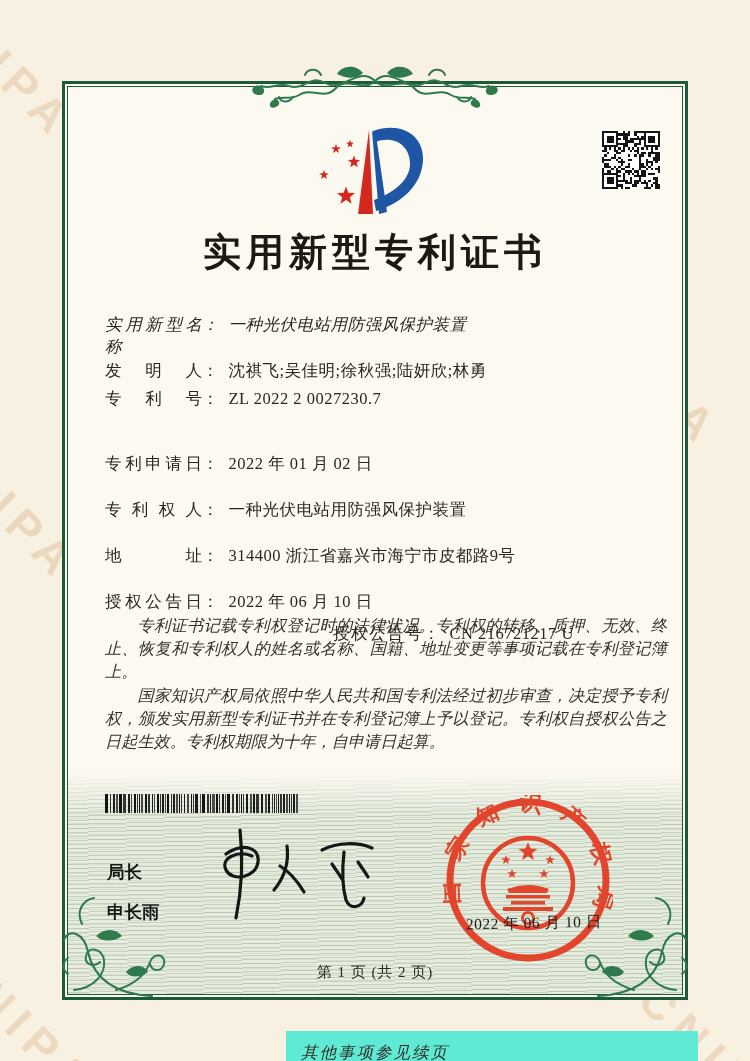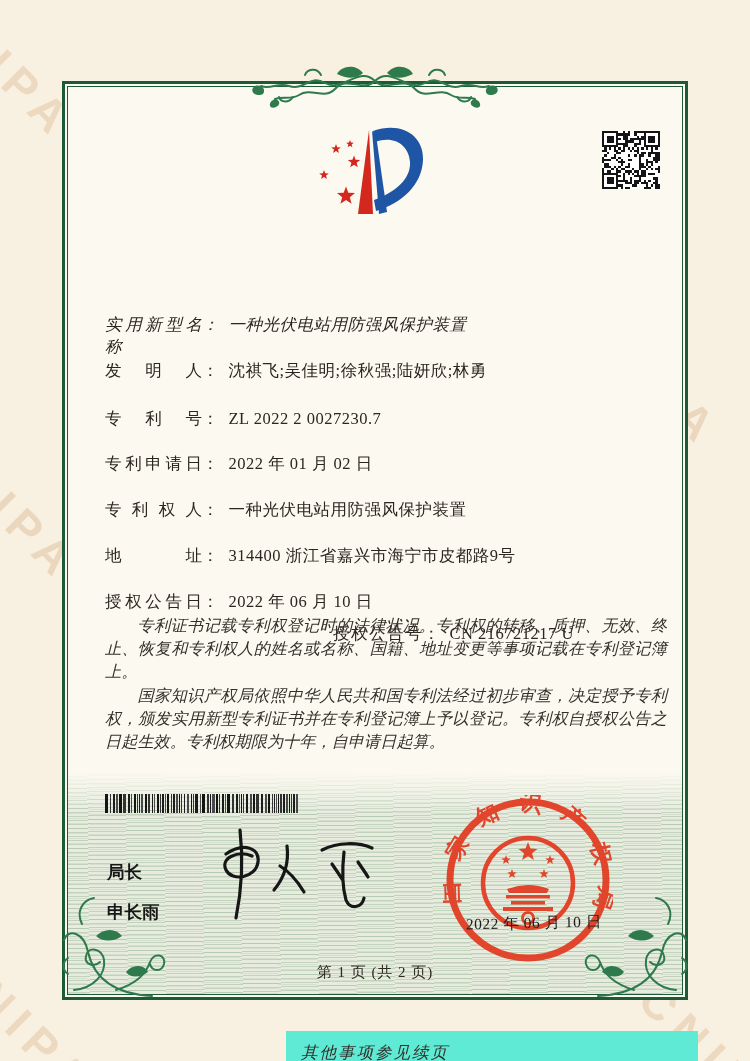--- a/index.html
+++ b/index.html
@@ -434,25 +434,26 @@
         <rect x="10" y="24" width="1" height="1"></rect>
         <rect x="11" y="24" width="1" height="1"></rect>
         <rect x="18" y="24" width="1" height="1"></rect>
         <rect x="19" y="24" width="1" height="1"></rect>
         <rect x="20" y="24" width="1" height="1"></rect>
         <rect x="23" y="24" width="1" height="1"></rect>
         <rect x="24" y="24" width="1" height="1"></rect>
       </g>
   </svg>
 
+  <div class="title">实用新型专利证书</div>
 
   <div id="fields">
       <div class="row" style="top: 314px; font-style: italic;"><span class="flabel">实用新型名称</span><span class="fcolon">：</span><span class="fvalue">一种光伏电站用防强风保护装置</span></div>
       <div class="row" style="top: 360.2px;"><span class="flabel">发明人</span><span class="fcolon">：</span><span class="fvalue">沈祺飞;吴佳明;徐秋强;陆妍欣;林勇</span></div>
-      <div class="row" style="top: 408px;"><span class="flabel">专利号</span><span class="fcolon">：</span><span class="fvalue">ZL 2022 2 0027230.7</span></div>
+      <div class="row" style="top: 388px;"><span class="flabel">专利号</span><span class="fcolon">：</span><span class="fvalue">ZL 2022 2 0027230.7</span></div>
       <div class="row" style="top: 452.6px;"><span class="flabel">专利申请日</span><span class="fcolon">：</span><span class="fvalue">2022 年 01 月 02 日</span></div>
       <div class="row" style="top: 498.8px;"><span class="flabel">专利权人</span><span class="fcolon">：</span><span class="fvalue">一种光伏电站用防强风保护装置</span></div>
       <div class="row" style="top: 545px;"><span class="flabel">地址</span><span class="fcolon">：</span><span class="fvalue">314400 浙江省嘉兴市海宁市皮都路9号</span></div>
       <div class="row" style="top: 591.2px;"><span class="flabel">授权公告日</span><span class="fcolon">：</span><span class="fvalue">2022 年 06 月 10 日</span><span class="grant"><span class="glabel">授权公告号</span><span class="fcolon">：</span><span class="fvalue">CN 216721217 U</span></span></div>
     </div>
 
   <div class="body-text">
     <p>专利证书记载专利权登记时的法律状况。专利权的转移、质押、无效、终止、恢复和专利权人的姓名或名称、国籍、地址变更等事项记载在专利登记簿上。</p>
     <p>国家知识产权局依照中华人民共和国专利法经过初步审查，决定授予专利权，颁发实用新型专利证书并在专利登记簿上予以登记。专利权自授权公告之日起生效。专利权期限为十年，自申请日起算。</p>
   </div>

